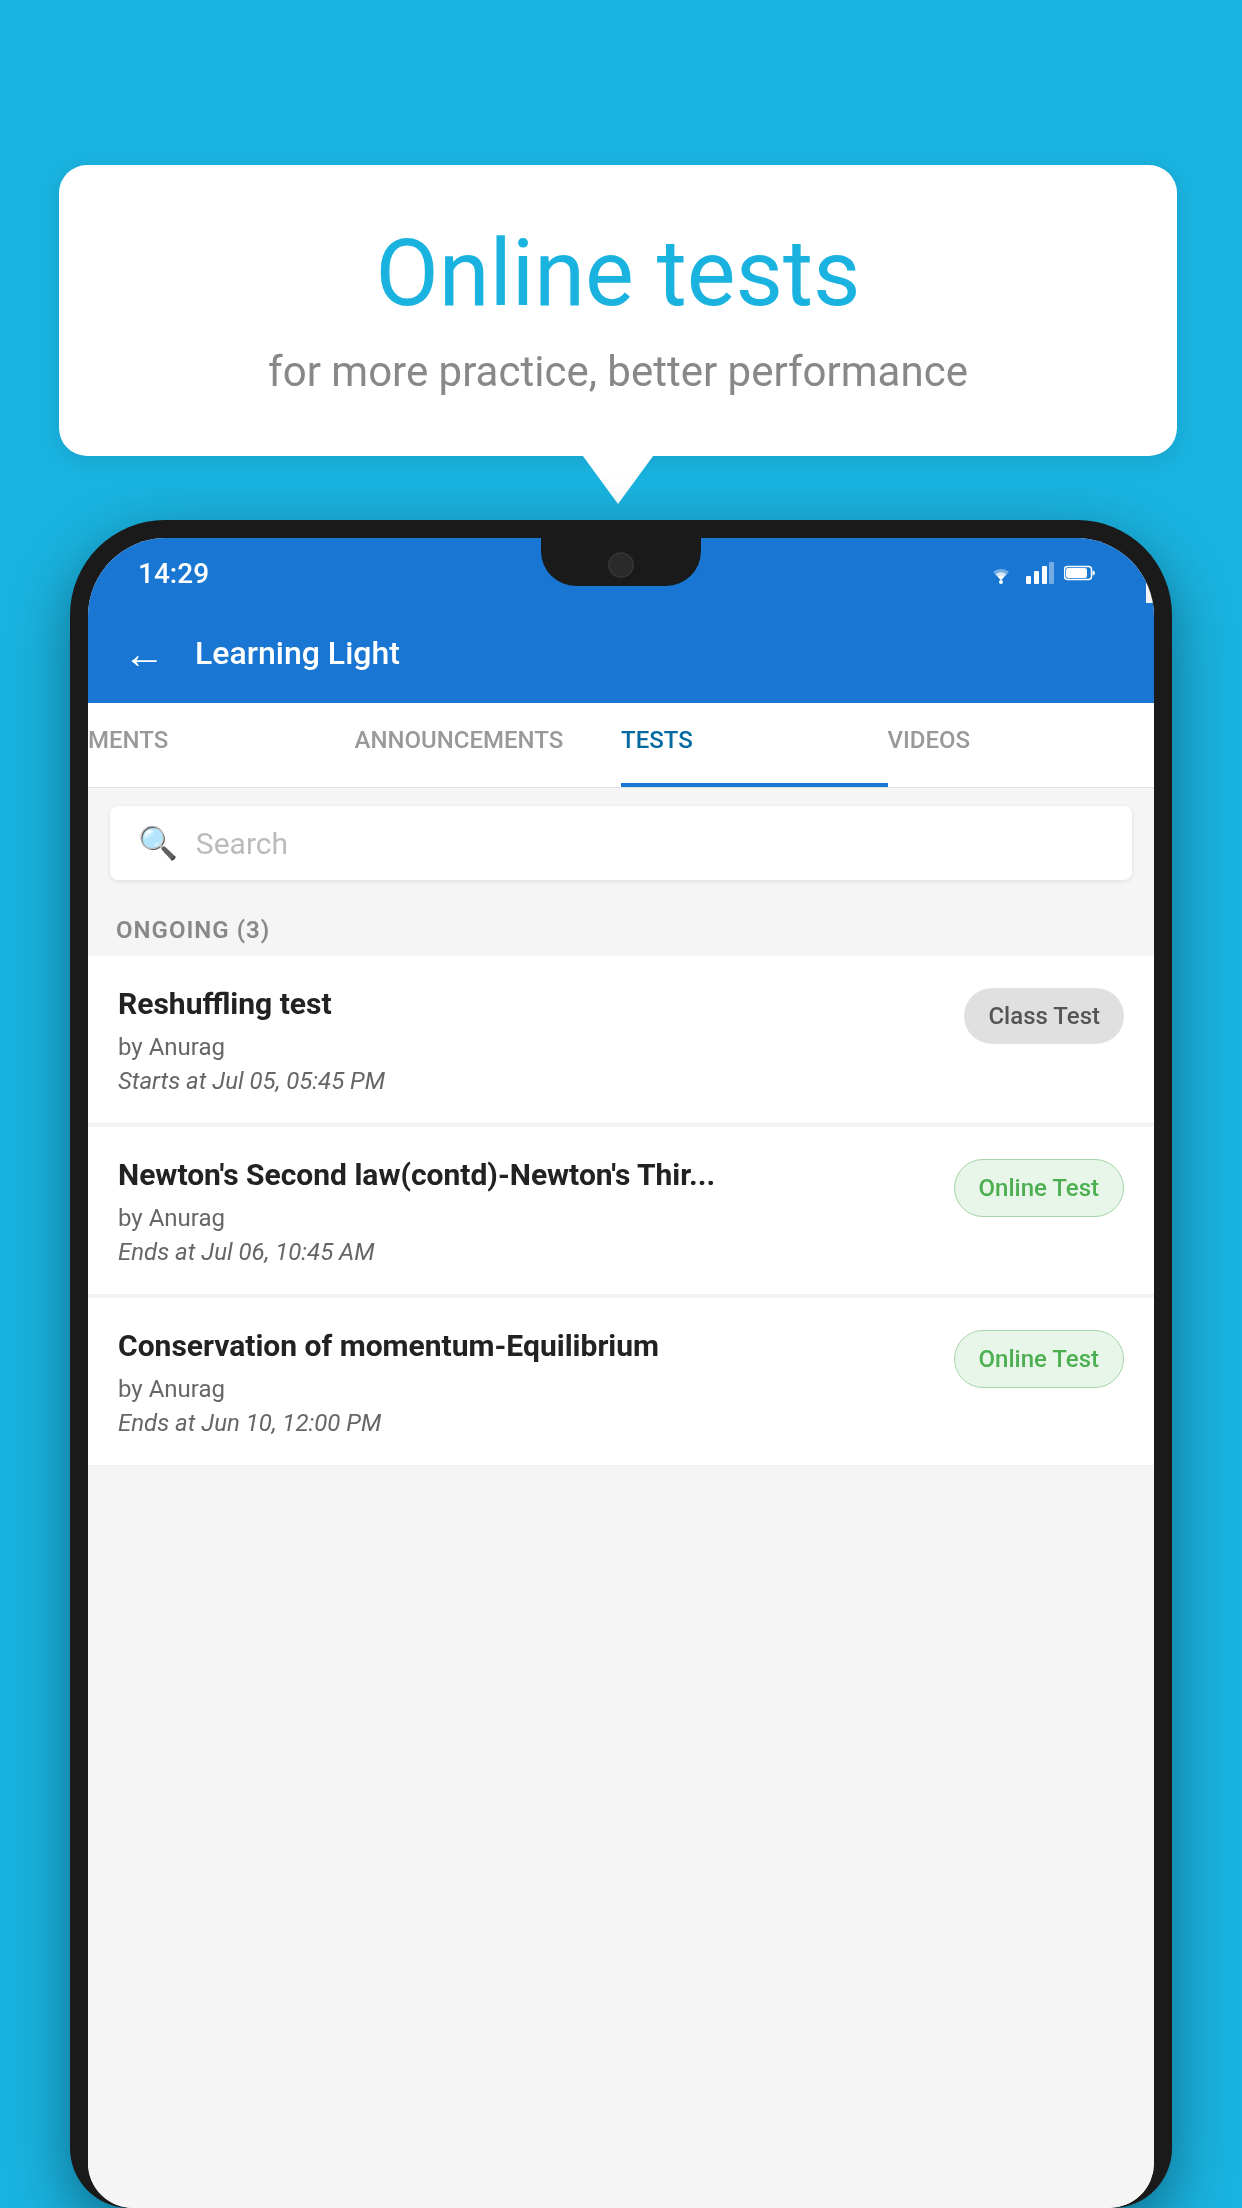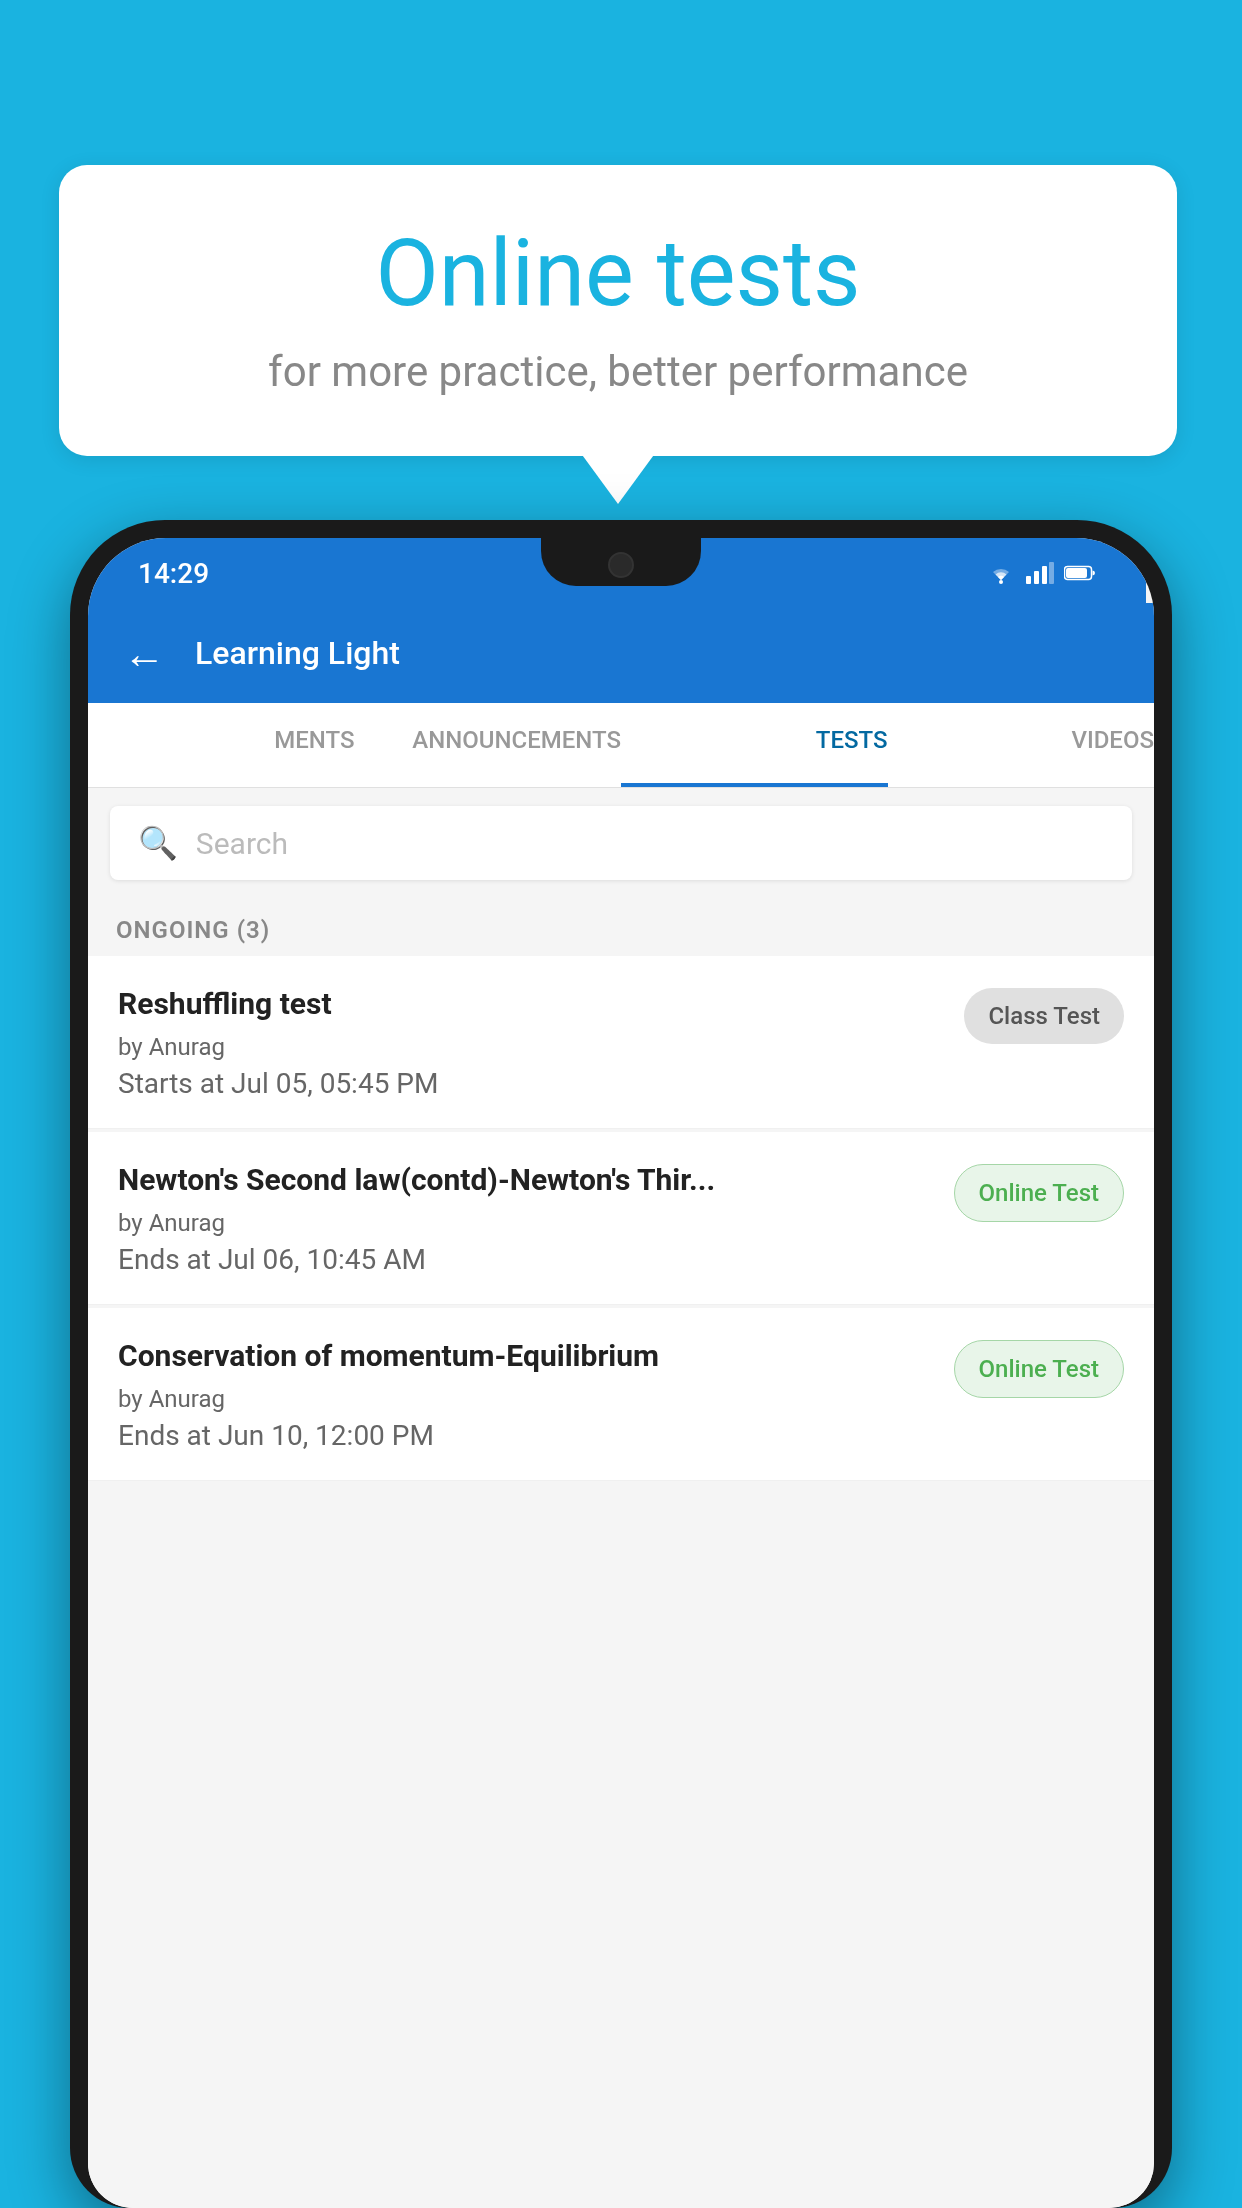--- a/index.html
+++ b/index.html
@@ -157,21 +157,21 @@
       background: white;
       display: flex;
       align-items: flex-end;
       border-bottom: 1px solid #e0e0e0;
     }
     .tab-item {
       flex: 1;
       height: 100%;
       display: flex;
       align-items: center;
-      justify-content: flex-end;
+      justify-content: flex-start;
       font-size: 24px;
       font-weight: 500;
       color: #999;
       cursor: pointer;
       position: relative;
       padding-bottom: 10px;
     }
     .tab-item.active {
       color: #0369a1;
     }
@@ -246,22 +246,23 @@
       color: #222;
       margin-bottom: 10px;
       line-height: 1.3;
     }
     .test-author {
       font-size: 24px;
       color: #666;
       margin-bottom: 6px;
     }
     .test-date {
-      font-size: 28px;
+      font-size: 24px;
       color: #666;
+      font-style: italic;
     }
 
     
     .badge {
       padding: 14px 24px;
       border-radius: 50px;
       font-size: 24px;
       font-weight: 500;
       white-space: nowrap;
       margin-top: 4px;

